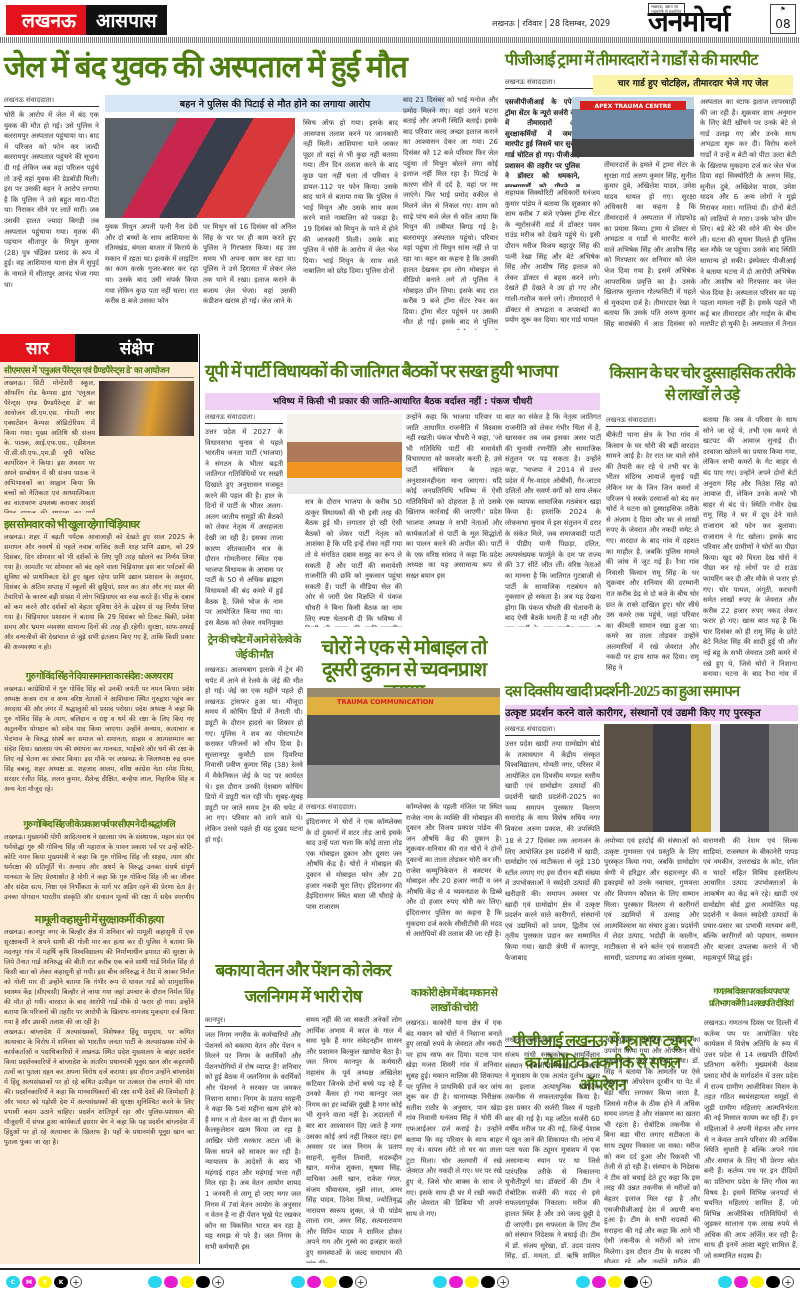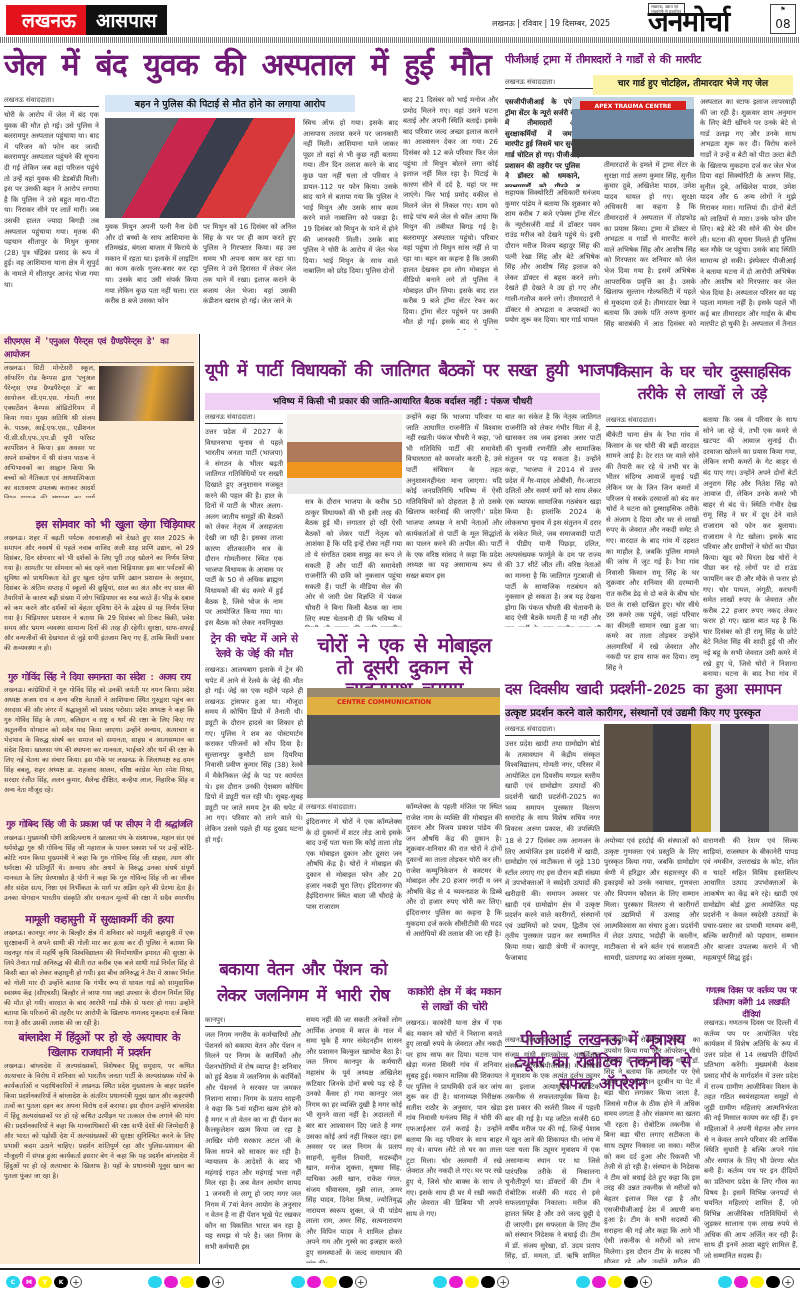--- a/index.html
+++ b/index.html
@@ -1,91 +1,94 @@
 <!DOCTYPE html>
 <html><head>
 <meta charset="utf-8">
 <style>
 *{box-sizing:border-box;margin:0;padding:0}
 body{width:800px;height:1295px;background:#fff;font-family:"DejaVu Sans",sans-serif;color:#1a1a1a;position:relative;overflow:hidden}
 .abs{position:absolute}
 .txt{font-size:7px;line-height:10.6px;color:#333;text-align:justify;overflow:hidden}
 .byline{font-size:7px;color:#444;border-bottom:1px solid #333;padding-bottom:2px;margin-bottom:3px}
-.hl{font-family:Liberation Mono, monospace;font-weight:bold;color:#701a75;letter-spacing:-1px}
+.hl{font-family:Liberation Serif, serif;font-weight:bold;color:#4d7c0f;letter-spacing:-1px}
 .ribbon{background:#fbf3a8;color:#111;font-weight:bold;text-align:center}
 .photo{background:linear-gradient(135deg,#6b6e74,#a3a5a8 45%,#5a4a46);overflow:hidden}
 .rule{background:repeating-linear-gradient(90deg,#777 0 1px,#fff 1px 2px);height:6px}
 .vline{background:#222;width:1px}
 </style>
 </head>
 <body>
 
 <div class="abs" style="left:0;top:0;width:685px;height:40px">
   <div class="abs" style="left:6px;top:5px;height:30px;display:flex">
     <div style="background:#e3121b;color:#fff;font-weight:bold;font-size:19px;line-height:30px;padding:0 10px 0 16px">लखनऊ</div>
     <div style="background:#111;color:#fff;font-weight:bold;font-size:19px;line-height:30px;padding:0 10px">आसपास</div>
   </div>
-  <div class="abs" style="left:492px;top:17px;font-size:8px;color:#222">लखनऊ | रविवार | 19 दिसम्बर, 2025</div>
+  <div class="abs" style="left:492px;top:17px;font-size:8px;color:#222">लखनऊ | रविवार | 28 दिसम्बर, 2029</div>
   <div class="abs" style="left:648px;top:3px;font-size:4px;color:#333;border:1px solid #333;padding:0 2px">लखनऊ, उन्नाव एवं रायबरेली से प्रकाशित</div>
   <div class="abs" style="left:648px;top:7px;font-size:28px;font-weight:bold;color:#111;letter-spacing:-1px;line-height:30px">जनमोर्चा</div>
   <div class="abs" style="left:770px;top:4px;width:26px;height:30px;border:1px solid #444;text-align:center">
     <span style="display:block;font-size:6px;line-height:8px">⚑</span>
     <span style="font-size:12px;line-height:14px">08</span>
   </div>
   <div class="abs rule" style="left:0;top:37px;width:800px"></div>
 </div>
 
 <div class="abs hl" style="left:4px;top:46px;font-size:30px;line-height:42px;white-space:nowrap">जेल में बंद युवक की अस्पताल में हुई मौत</div>
-<div class="abs" style="left:105px;top:95px;width:250px;height:17px;background:#d6e6f7;font-weight:bold;font-size:9.5px;line-height:17px;text-align:center">बहन ने पुलिस की पिटाई से मौत होने का लगाया आरोप</div>
+<div class="abs" style="left:105px;top:95px;width:340px;height:17px;background:#d6e6f7;font-weight:bold;font-size:9.5px;line-height:17px;text-align:center">बहन ने पुलिस की पिटाई से मौत होने का लगाया आरोप</div>
 <div class="abs" style="left:4px;top:95px;width:95px;height:235px">
   <div class="byline">लखनऊ संवाददाता।</div>
   <div class="txt" style="height:220px">चोरी के आरोप में जेल में बंद एक युवक की मौत हो गई। उसे पुलिस ने बलरामपुर अस्पताल पहुंचाया था। बाद में परिजन को फोन कर जल्दी बलरामपुर अस्पताल पहुंचने की सूचना दी गई लेकिन जब वहां परिजन पहुंचे तो उन्हें वहां युवक की डेडबॉडी मिली। इस पर उसकी बहन ने आरोप लगाया है कि पुलिस ने उसे बहुत मारा-पीटा था। निराकर सीने पर लातें मारीं। जब उसकी हालत ज्यादा बिगड़ी तब अस्पताल पहुंचाया गया। मृतक की पहचान सीतापुर के मिथुन कुमार (28) पुत्र चंद्रिका प्रसाद के रूप में हुई। वह आशियाना थाना क्षेत्र में सुपुर्द के नामले में सीतापुर आनंद भेजा गया था।</div>
 </div>
 <div class="abs photo" style="left:105px;top:118px;width:190px;height:100px;background:linear-gradient(120deg,#5c6068 0 30%,#c8264c 30% 45%,#3a3e4c 45% 60%,#d8383a 60% 80%,#8a8a8a 80%)"></div>
 <div class="abs txt" style="left:105px;top:222px;width:93px;height:108px">युवक मिथुन अपनी पत्नी नैना देवी और दो बच्चों के साथ आशियाना के रतिमखंड, बंगला बाजार में किराये के मकान में रहता था। इलाके में लाइटिंग का काम करके गुजर-बसर कर रहा था। उसके बाद उसी संपर्क किया गया लेकिन कुछ पता नहीं चला। रात करीब 8 बजे उसका फोन</div>
 <div class="abs txt" style="left:203px;top:222px;width:93px;height:108px">पर मिथुन को 16 दिसंबर को अनिल सिंह के घर पर ही काम करते हुए पुलिस ने गिरफ्तार किया। वह उस समय भी अपना काम कर रहा था। पुलिस ने उसे हिरासत में लेकर जेल तक थाने में रखा। इलाज कराने के बजाय जेल भेजा। वहां उसकी कंडीशन खराब हो गई। जेल जाने के</div>
 <div class="abs txt" style="left:303px;top:118px;width:95px;height:212px">स्विच ऑफ हो गया। इसके बाद आसपास तलाश करने पर जानकारी नहीं मिली। आशियाना थाने जाकर पूछा तो वहां से भी कुछ नहीं बताया गया। तीन दिन तलाश करने के बाद कुछ पता नहीं चला तो परिवार ने डायल-112 पर फोन किया। उसके बाद थाने से बताया गया कि पुलिस ने भाई मिथुन और उसके साथ काम करने वाले नाबालिग को पकड़ा है। 19 दिसंबर को मिथुन के थाने में होने की जानकारी मिली। उसके बाद पुलिस ने चोरी के आरोप में जेल भेज दिया। भाई मिथुन के साथ वाले नाबालिग को छोड़ दिया। पुलिस दोनों</div>
 <div class="abs txt" style="left:403px;top:95px;width:95px;height:235px">बाद 21 दिसंबर को भाई मनोज और प्रमोद मिलने गए। वहां उसने घटना बताई और अपनी स्थिति बताई। इसके बाद परिवार जल्द अच्छा इलाज कराने का आश्वासन देकर आ गया। 26 दिसंबर को 12 बजे परिवार फिर जेल पहुंचा तो मिथुन बोलने लगा कोई इलाज नहीं मिल रहा है। पिटाई के कारण सीने में दर्द है, यहां पर मर जाएंगे। फिर भाई प्रमोद वकील से मिलने जेल से निकल गए। शाम को साढ़े पांच बजे जेल से कॉल आया कि मिथुन की तबीयत बिगड़ गई है। बलरामपुर अस्पताल पहुंचो। परिवार वहां पहुंचा तो मिथुन सांस नहीं ले पा रहा था। बहन का कहना है कि उसकी हालत देखकर हम लोग मोबाइल से वीडियो बनाने लगे तो पुलिस ने मोबाइल छीन लिया। इसके बाद रात करीब 9 बजे ट्रॉमा सेंटर रेफर कर दिया। ट्रॉमा सेंटर पहुंचने पर उसकी मौत हो गई। इसके बाद से पुलिस लगातार दबाव बना रही है। मोबाइल में चोट की फोटो खींचने पर भी बदसलूकी करने लगी।</div>
 
-<div class="abs hl" style="left:505px;top:46px;font-size:11px;line-height:28px;white-space:nowrap">पीजीआई ट्रामा में तीमारदारों ने गार्डों से की मारपीट</div>
+<div class="abs hl" style="left:505px;top:46px;font-size:16px;line-height:28px;white-space:nowrap">पीजीआई ट्रामा में तीमारदारों ने गार्डों से की मारपीट</div>
 <div class="abs byline" style="left:505px;top:77px;width:90px">लखनऊ संवाददाता।</div>
 <div class="abs ribbon" style="left:593px;top:75px;width:200px;height:20px;font-size:9px;line-height:16px">चार गार्ड हुए चोटहिल, तीमारदार भेजे गए जेल</div>
 <div class="abs txt" style="left:505px;top:97px;width:75px;height:90px;font-weight:bold;color:#222">एसजीपीजीआई के एपेक्स ट्रॉमा सेंटर के न्यूरो सर्जरी वार्ड में तीमारदारों और सुरक्षाकर्मियों में जमकर मारपीट हुई जिसमें चार सुरक्षा गार्ड चोटिल हो गए। पीजीआई प्रशासन की तहरीर पर पुलिस ने डॉक्टर को धमकाने, सुरक्षागार्डों को पीटने व सरकारी संपत्ति के नुकसान का मुकदमा दर्ज कर तीमारदार दोनों भाई को गिरफ्तार कर जेल भेज दिया।</div>
 <div class="abs photo" style="left:572px;top:97px;width:122px;height:60px;background:linear-gradient(180deg,#c0d4e4 0 20%,#6f8aa4 20% 70%,#444 70%)">
   <div style="background:#d8201e;color:#fff;font-size:6px;font-weight:bold;text-align:center;margin:4px 8px;padding:1px">APEX TRAUMA CENTRE</div>
 </div>
 <div class="abs txt" style="left:505px;top:188px;width:95px;height:142px">सहायक सिक्योरिटी अधिकारी धनंजय कुमार पांडेय ने बताया कि शुक्रवार को शाम करीब 7 बजे एपेक्स ट्रॉमा सेंटर के न्यूरोसर्जरी वार्ड में डॉक्टर पवन राउंड मरीज को देखने पहुंचे थे। इसी दौरान मरीज विजय बहादुर सिंह की पत्नी रेखा सिंह और बेटे अभिषेक सिंह और आशीष सिंह इलाज को लेकर डॉक्टर से बहस करने लगे। देखते ही देखते वे उग्र हो गए और गाली-गलौज करने लगे। तीमारदारों ने डॉक्टर से अभद्रता व अपशब्दों का प्रयोग शुरू कर दिया। चार गार्ड घायल</div>
 <div class="abs txt" style="left:604px;top:160px;width:92px;height:170px">तीमारदारों के हमले में ट्रामा सेंटर के सुरक्षा गार्ड अरुण कुमार सिंह, सुनील कुमार दुबे, अखिलेश यादव, उमेश यादव घायल हो गए। सुरक्षा अधिकारी का कहना है कि तीमारदारों ने अस्पताल में तोड़फोड़ का प्रयास किया। ट्रामा में डॉक्टर से अभद्रता व गार्डों से मारपीट करने वाले अभिषेक सिंह और आशीष सिंह को गिरफ्तार कर शनिवार को जेल भेज दिया गया है। इसमें अभिषेक आपराधिक प्रवृत्ति का है। उसके खिलाफ सुल्तान गोल्फसिटी में पहले से मुकदमा दर्ज है। तीमारदार रेखा ने बताया कि उसके पति अरुण कुमार सिंह बाराबंकी में आठ दिसंबर को सड़क हादसे में चोटिल हो गए थे। पति को ट्रामा सेंटर में भर्ती कराया था। 13 दिसंबर को उनकी सर्जरी हुई। आईसीयू में भर्ती पति की हालत गंभीर है।</div>
 <div class="abs txt" style="left:700px;top:97px;width:96px;height:233px">अस्पताल का स्टाफ इलाज लापरवाही की जा रही है। शुक्रवार शाम अनुमान के लिए बेटी खींचने पर उनके बेटे से गार्ड उलझ गए और उनके साथ अभद्रता शुरू कर दी। विरोध करने गार्डों ने उन्हें व बेटी को पीटा उल्टा बेटी के खिलाफ मुकदमा दर्ज कर जेल भेज दिया वहां सिक्योरिटी के अरुण सिंह, सुनील दुबे, अखिलेश यादव, उमेश यादव और 6 अन्य लोगों ने मुझे गिराकर मारा। गालियां दी। दोनों बेटों को लाठियों से मारा। उनके फोन छीन लिए। बड़े बेटे की सोने की चेन छीन ली। घटना की सूचना मिलते ही पुलिस बल मौके पर पहुंचा। उसके बाद स्थिति सामान्य हो सकी। इंस्पेक्टर पीजीआई ने बताया घटना में दो आरोपी अभिषेक और आशीष को गिरफ्तार कर जेल भेज दिया है। अस्पताल परिसर का यह पहला मामला नहीं है। इसके पहले भी कई बार तीमारदार और गार्ड्स के बीच मारपीट हो चुकी है। अस्पताल में तैनात गार्ड अक्सर मारपीट करते हैं, वहां मौजूद लोग अगर विरोध करते हैं, तो उनसे भी बदसलूकी करते हैं।</div>
 
 <div class="abs" style="left:0;top:334px;width:198px;height:930px;background:#fdebd6">
+  <div style="display:flex;height:28px">
+    <div style="background:#e3121b;color:#fff;width:75px;text-align:center;font-weight:bold;font-size:17px;line-height:28px">सार</div>
+    <div style="background:#111;color:#fff;flex:1;text-align:center;font-weight:bold;font-size:17px;line-height:28px">संक्षेप</div>
+  </div>
   <div style="padding:2px 4px">
     <div>
       <div class="hl" style="font-size:8.5px;line-height:13px;letter-spacing:-0.4px;border-bottom:1px solid #777">सीएमएस में 'एनुअल पैरेन्ट्स एवं ग्रैण्डपैरेन्ट्स डे' का आयोजन</div>
       <div class="photo" style="float:right;width:95px;height:55px;margin:3px 0 2px 4px;background:linear-gradient(100deg,#3a2e2e,#a88d74 40%,#e0a030 55%,#4a3a3a)"></div>
       <div class="txt" style="height:135px;font-size:6.6px;line-height:10px">लखनऊ। सिटी मोन्टेसरी स्कूल, ऑफरिंग रोड कैम्पस द्वारा 'एनुअल पैरेन्ट्स एण्ड ग्रैण्डपैरेन्ट्स डे' का आयोजन सी.एम.एस. गोमती नगर एक्सटेंशन कैम्पस ऑडिटोरियम में किया गया। मुख्य अतिथि श्री संजय के. पाठक, आई.एफ.एस., एडीशनल पी.सी.सी.एफ.,एम.डी यूपी फॉरेस्ट कार्पोरेशन ने किया। इस अवसर पर अपने सम्बोधन में श्री संजय पाठक ने अभिभावकों का आह्वान किया कि बच्चों को नैतिकता एवं आध्यात्मिकता का वातावरण उपलब्ध कराकर आदर्श विश्व समाज की स्थापना का मार्ग प्रशस्त करें। समारोह की प्रशंसा करते हुए उन्होंने कहा कि इस तरह के सांस्कृतिक एवं शैक्षिक समारोह छात्रों के विकास में बेहद उपयोगी है। सी.एम.एस. प्रबन्धक प्रो. गीता गाँधी किंगडन ने मुख्य अतिथि व अन्य गणमान्य अतिथियों का स्वागत करते हुए कहा कि सी.एम.एस. द्वारा ऐसे प्रयास किये जा रहे हैं जिससे प्रत्येक बालक का सर्वांगीण विकास हो।</div>
     </div>
     <div>
-      <div class="hl" style="font-size:11px;line-height:16px;text-align:right;margin-top:19px">इस सोमवार को भी खुला रहेगा चिड़ियाघर</div>
+      <div class="hl" style="font-size:11px;line-height:16px;text-align:left;margin-top:3px">इस सोमवार को भी खुला रहेगा चिड़ियाघर</div>
       <div class="txt" style="height:130px;font-size:6.6px;line-height:10px">लखनऊ। शहर में बढ़ती पर्यटक आवाजाही को देखते हुए साल 2025 के समापन और नववर्ष से पहले नवाब वाजिद अली शाह प्राणि उद्यान, को 29 दिसंबर, दिन सोमवार को भी दर्शकों के लिए पूरी तरह खोलने का निर्णय लिया गया है। आमतौर पर सोमवार को बंद रहने वाला चिड़ियाघर इस बार पर्यटकों की सुविधा को प्राथमिकता देते हुए खुला रहेगा प्राणि उद्यान प्रशासन के अनुसार, दिसंबर के अंतिम सप्ताह में स्कूलों की छुट्टियां, साल का अंत और नए साल की तैयारियों के कारण बड़ी संख्या में लोग चिड़ियाघर का रुख करते हैं। भीड़ के दबाव को कम करने और दर्शकों को बेहतर सुविधा देने के उद्देश्य से यह निर्णय लिया गया है। चिड़ियाघर प्रशासन ने बताया कि 29 दिसंबर को टिकट बिक्री, प्रवेश समय और भ्रमण व्यवस्था सामान्य दिनों की तरह ही रहेगी। सुरक्षा, साफ-सफाई और वन्यजीवों की देखभाल से जुड़े सभी इंतजाम किए गए हैं, ताकि किसी प्रकार की अव्यवस्था न हो।</div>
     </div>
     <div>
       <div class="hl" style="font-size:9.5px;line-height:15px;text-align:center;margin-top:7px">गुरु गोविंद सिंह ने दिया समानता का संदेश : अजय राय</div>
       <div class="txt" style="height:130px;font-size:6.6px;line-height:10px">लखनऊ। कांग्रेसियों ने गुरु गोविंद सिंह को उनकी जयंती पर नमन किया। प्रदेश अध्यक्ष अजय राय व अन्य वरिष्ठ नेताओं ने आशियाना स्थित गुरुद्वारा पहुंच कर अरदास की और लंगर में श्रद्धालुओं को प्रसाद परोसा। प्रदेश अध्यक्ष ने कहा कि गुरु गोविंद सिंह के त्याग, बलिदान व राष्ट्र व धर्म की रक्षा के लिए किए गए अतुलनीय योगदान को सदैव याद किया जाएगा। उन्होंने अन्याय, अत्याचार व भेदभाव के विरुद्ध संघर्ष कर समाज को समानता, साहस व आत्मसम्मान का संदेश दिया। खालसा पंथ की स्थापना कर मानवता, भाईचारे और धर्म की रक्षा के लिए नई चेतना का संचार किया। इस मौके पर लखनऊ के जिलाध्यक्ष रुद्र दमन सिंह बबलू, शहर अध्यक्ष डा. शहजाद आलम, वरिष्ठ कांग्रेस नेता रमेश मिश्रा, सरदार रंजीत सिंह, ललन कुमार, शैलेन्द्र दीक्षित, कन्हैया लाल, निहारिक सिंह व अन्य नेता मौजूद रहे।</div>
     </div>
     <div>
       <div class="hl" style="font-size:9px;line-height:15px;text-align:center;margin-top:3px">गुरु गोबिन्द सिंह जी के प्रकाश पर्व पर सीएम ने दी श्रद्धांजलि</div>
       <div class="txt" style="height:70px;font-size:6.6px;line-height:10px">लखनऊ। मुख्यमंत्री योगी आदित्यनाथ ने खालसा पंथ के संस्थापक, महान संत एवं धर्मयोद्धा गुरु श्री गोविन्द सिंह जी महाराज के पावन प्रकाश पर्व पर उन्हें कोटि-कोटि नमन किया मुख्यमंत्री ने कहा कि गुरु गोविन्द सिंह जी साहस, त्याग और धर्मरक्षा की प्रतिमूर्ति थे। अन्याय और अधर्म के विरुद्ध उनका संघर्ष संपूर्ण मानवता के लिए प्रेरणास्रोत है योगी ने कहा कि गुरु गोविन्द सिंह जी का जीवन और संदेश सत्य, निष्ठा एवं निर्भीकता के मार्ग पर अडिग रहने की प्रेरणा देता है। उनका योगदान भारतीय संस्कृति और सनातन मूल्यों की रक्षा में सदैव स्मरणीय रहेगा।</div>
     </div>
     <div>
       <div class="hl" style="font-size:11px;line-height:16px;text-align:center;margin-top:9px">मामूली कहासुनी में सुरक्षाकर्मी की हत्या</div>
       <div class="txt" style="height:100px;font-size:6.6px;line-height:10px">लखनऊ। कानपुर नगर के बिल्हौर क्षेत्र में शनिवार को मामूली कहासुनी में एक सुरक्षाकर्मी ने अपने साथी की गोली मार कर हत्या कर दी पुलिस ने बताया कि मदनपुर गांव में महर्षि कृषि विश्वविद्यालय की निर्माणाधीन इमारत की सुरक्षा के लिये तैनात गार्ड अनिरुद्ध की बीती रात करीब एक बजे साथी गार्ड निर्मल सिंह से किसी बात को लेकर कहासुनी हो गयी। इस बीच अनिरुद्ध ने तैश में आकर निर्मल को गोली मार दी उन्होंने बताया कि गंभीर रूप से घायल गार्ड को सामुदायिक स्वास्थ्य केंद्र (सीएचसी) बिल्हौर ले जाया गया जहां उपचार के दौरान निर्मल सिंह की मौत हो गयी। वारदात के बाद आरोपी गार्ड मौके से फरार हो गया। उन्होंने बताया कि परिजनों की तहरीर पर आरोपी के खिलाफ नामजद मुकदमा दर्ज किया गया है और उसकी तलाश की जा रही है।</div>
     </div>
     <div>
-      <div class="hl" style="font-size:11px;line-height:15px;text-align:center;margin-top:3px">बांग्लादेश में हिंदुओं पर हो रहे अत्याचार के खिलाफ राजधानी में प्रदर्शन</div>
       <div class="txt" style="height:130px;font-size:6.6px;line-height:10px">लखनऊ। बांग्लादेश में अल्पसंख्यकों, विशेषकर हिंदू समुदाय, पर कथित अत्याचार के विरोध में शनिवार को भारतीय जनता पार्टी के अल्पसंख्यक मोर्चे के कार्यकर्ताओं व पदाधिकारियों ने लखनऊ स्थित प्रदेश मुख्यालय के बाहर प्रदर्शन किया प्रदर्शनकारियों ने बांग्लादेश के अंतरिम प्रधानमंत्री यूनुस खान और कट्टरपंथी तत्वों का पुतला दहन कर अपना विरोध दर्ज कराया। इस दौरान उन्होंने बांग्लादेश में हिंदू अल्पसंख्यकों पर हो रहे कथित उत्पीड़न पर तत्काल रोक लगाने की मांग की। प्रदर्शनकारियों ने कहा कि मानवाधिकारों की रक्षा सभी देशों की जिम्मेदारी है और भारत को पड़ोसी देश में अल्पसंख्यकों की सुरक्षा सुनिश्चित करने के लिए प्रभावी कदम उठाने चाहिए। प्रदर्शन शांतिपूर्ण रहा और पुलिस-प्रशासन की मौजूदगी में संपन्न हुआ कार्यकर्ता इसरार बेग ने कहा कि यह प्रदर्शन बांग्लादेश में हिंदुओं पर हो रहे अत्याचार के खिलाफ है। यहाँ के प्रधानमंत्री यूनुस खान का पुतला फूंका जा रहा है।</div>
     </div>
   </div>
 </div>
 <div class="abs vline" style="left:199px;top:334px;height:930px"></div>
 
 <div class="abs hl" style="left:205px;top:358px;font-size:17.5px;line-height:26px;white-space:nowrap">यूपी में पार्टी विधायकों की जातिगत बैठकों पर सख्त हुयी भाजपा</div>
 <div class="abs" style="left:205px;top:393px;width:395px;height:17px;background:#f1d0f5;font-weight:bold;font-size:9px;line-height:17px;text-align:center">भविष्य में किसी भी प्रकार की जाति-आधारित बैठक बर्दाश्त नहीं : पंकज चौधरी</div>
 <div class="abs" style="left:205px;top:412px;width:78px;height:215px">
   <div class="byline">लखनऊ संवाददाता।</div>
@@ -101,21 +104,21 @@
   <div class="byline">लखनऊ संवाददाता।</div>
   <div class="txt" style="height:250px">बीकेटी थाना क्षेत्र के रैथा गांव में किसान के घर चोरी की बड़ी वारदात सामने आई है। देर रात घर वाले सोने की तैयारी कर रहे थे तभी घर के भीतर संदिग्ध आवाजें सुनाई पड़ीं लेकिन घर के जिन जिन कमरों में परिजन थे सबके दरवाजों को बंद कर चोरों ने घटना को दुस्साहसिक तरीके से अंजाम दे दिया और घर से लाखों रुपए के जेवरात और नकदी समेट ले गए। वारदात के बाद गांव में दहशत का माहौल है, जबकि पुलिस मामले की जांच में जुट गई है। रैथा गांव निवासी किसान रामू सिंह के घर शुक्रवार और शनिवार की दरम्यानी रात करीब डेढ़ से दो बजे के बीच चोर छत के रास्ते दाखिल हुए। चोर सीधे उस कमरे तक पहुंचे, जहां परिवार का कीमती सामान रखा हुआ था। कमरे का ताला तोड़कर उन्होंने अलमारियों में रखे जेवरात और नकदी पर हाथ साफ कर दिया। रामू सिंह ने</div>
 </div>
 <div class="abs txt" style="left:703px;top:415px;width:94px;height:265px">बताया कि जब वे परिवार के साथ सोने जा रहे थे, तभी एक कमरे से खटपट की आवाज सुनाई दी। दरवाजा खोलने का प्रयास किया गया, लेकिन सभी कमरों के गेट बाहर से बंद पाए गए। उन्होंने अपने दोनों बेटों अनुराग सिंह और नितेश सिंह को आवाज दी, लेकिन उनके कमरे भी बाहर से बंद थे। स्थिति गंभीर देख रामू सिंह ने घर में दूध देने वाले राजाराम को फोन कर बुलाया। राजाराम ने गेट खोला। इसके बाद परिवार और ग्रामीणों ने चोरों का पीछा किया। खुद को घिरता देख चोरों ने पीछा कर रहे लोगों पर दो राउंड फायरिंग कर दी और मौके से फरार हो गए। चोर पायल, अंगूठी, करधनी समेत लाखों रुपए के जेवरात और करीब 22 हजार रुपए नकद लेकर फरार हो गए। खास बात यह है कि चार दिसंबर को ही रामू सिंह के छोटे बेटे नितेश सिंह की शादी हुई थी और नई बहू के सभी जेवरात उसी कमरे में रखे हुए थे, जिसे चोरों ने निशाना बनाया। घटना के बाद रैथा गांव में दहशत का माहौल है।</div>
 
 <div class="abs hl" style="left:205px;top:632px;width:98px;font-size:10.5px;line-height:15px;text-align:center">ट्रेन की चपेट में आने से रेलवे के जेई की मौत</div>
 <div class="abs txt" style="left:205px;top:665px;width:98px;height:270px">लखनऊ। आलमबाग इलाके में ट्रेन की चपेट में आने से रेलवे के जेई की मौत हो गई। जेई का एक महीने पहले ही लखनऊ ट्रांसफर हुआ था। मौजूदा समय में कोचिंग डिपो में तैनाती थी। ड्यूटी के दौरान हादसे का शिकार हो गए। पुलिस ने शव का पोस्टमार्टम कराकर परिजनों को सौंप दिया है। सुल्तानपुर कुमौटी ग्राम दियरिया निवासी प्रवीण कुमार सिंह (38) रेलवे में मैकेनिकल जेई के पद पर कार्यरत थे। इस दौरान उनकी ऐशबाग कोचिंग डिपो में ड्यूटी चल रही थी। सुबह-सुबह ड्यूटी पर जाते समय ट्रेन की चपेट में आ गए। परिवार को लाने वाले थे। लेकिन उससे पहले ही यह दुखद घटना हो गई।</div>
 
 <div class="abs hl" style="left:306px;top:636px;width:196px;font-size:20px;line-height:22px;text-align:center">चोरों ने एक से मोबाइल तो दूसरी दुकान से च्यवनप्राश चुराया</div>
 <div class="abs photo" style="left:307px;top:688px;width:193px;height:110px;background:linear-gradient(180deg,#9a8a70 0 8%,#e0b040 8% 25%,#555 25% 70%,#9a9a98 70%)">
-  <div style="color:#d8201e;font-size:6.5px;font-weight:bold;margin:10px 0 0 30px">CENTRE COMMUNICATION</div>
+  <div style="color:#d8201e;font-size:6.5px;font-weight:bold;margin:10px 0 0 30px">TRAUMA COMMUNICATION</div>
 </div>
 <div class="abs" style="left:306px;top:802px;width:96px;height:150px">
   <div class="byline">लखनऊ संवाददाता।</div>
   <div class="txt" style="height:135px">इंदिरानगर में चोरों ने एक कॉम्प्लेक्स के दो दुकानों में शटर तोड़ आधे इसके बाद उन्हें पता चला कि कोई ताला तोड़ एक मोबाइल दुकान और दूसरा जन औषधि केंद्र है। चोरों ने मोबाइल की दुकान से मोबाइल फोन और 20 हजार नकदी चुरा लिए। इंदिरानगर की हैइंदिरानगर स्थित बाला जी चौराहे के पास राजाराम</div>
 </div>
 <div class="abs txt" style="left:406px;top:802px;width:96px;height:150px">कॉम्प्लेक्स के पहली मंजिल पर स्थित राजेश नाम के व्यक्ति की मोबाइल की दुकान और विजय प्रकाश पांडेय की जन औषधि केंद्र की दुकान है। शुक्रवार-शनिवार की रात चोरों ने दोनों दुकानों का ताला तोड़कर चोरी कर ली। राजेश कम्युनिकेशन से कस्टमर के मोबाइल और 20 हजार नगदी व जन औषधि केंद्र से 4 च्यवनप्राश के डिब्बे और दो हजार रुपए चोरी कर लिए। इंदिरानगर पुलिस का कहना है कि मुकदमा दर्ज करके सीसीटीवी की मदद से आरोपियों की तलाश की जा रही है।</div>
 
 <div class="abs hl" style="left:505px;top:680px;width:293px;font-size:15px;line-height:22px;white-space:nowrap">दस दिवसीय खादी प्रदर्शनी-2025 का हुआ समापन</div>
 <div class="abs" style="left:505px;top:705px;width:293px;height:16px;background:#f1d0f5;font-weight:bold;font-size:10px;line-height:16px;white-space:nowrap;overflow:hidden">उत्कृष्ट प्रदर्शन करने वाले कारीगर, संस्थानों एवं उद्यमी किए गए पुरस्कृत</div>
 <div class="abs" style="left:505px;top:724px;width:95px;height:110px">

